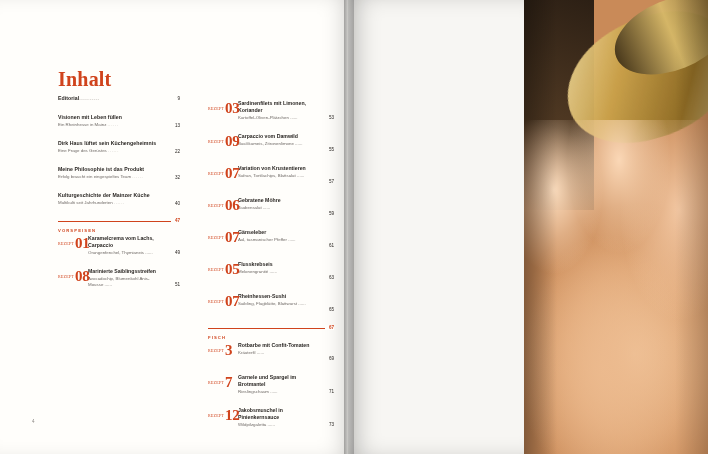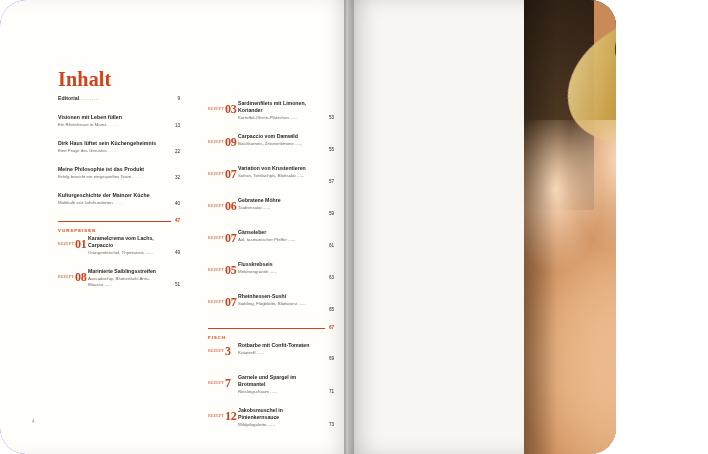--- a/index.html
+++ b/index.html
@@ -6,25 +6,24 @@
   html, body { margin: 0; padding: 0; }
   body {
     width: 708px;
     height: 454px;
     background: #ffffff;
     font-family: "Liberation Sans", sans-serif;
     overflow: hidden;
   }
   #stage {
     position: relative;
-    width: 616px;
+    width: 708px;
     height: 454px;
     background: #6d28d9;
     overflow: hidden;
-    border-radius: 26px;
   }
 
   
   .page {
     position: absolute;
     top: 0;
     height: 454px;
     background: #fffefb;
   }
   .page-left {
@@ -183,21 +182,21 @@
     font-family: "Liberation Serif", serif;
     color: #d0431c;
     white-space: nowrap;
   }
   .nentry .num .rz {
     font-size: 4px;
     vertical-align: 3px;
     letter-spacing: 0.2px;
   }
   .nentry .num .nn {
-    font-size: 12px;
+    font-size: 15px;
     font-weight: bold;
     letter-spacing: -0.3px;
   }
   .nentry .title {
     font-size: 5.2px;
     font-weight: bold;
     line-height: 7px;
     color: #231f1c;
     padding-right: 16px;
   }

